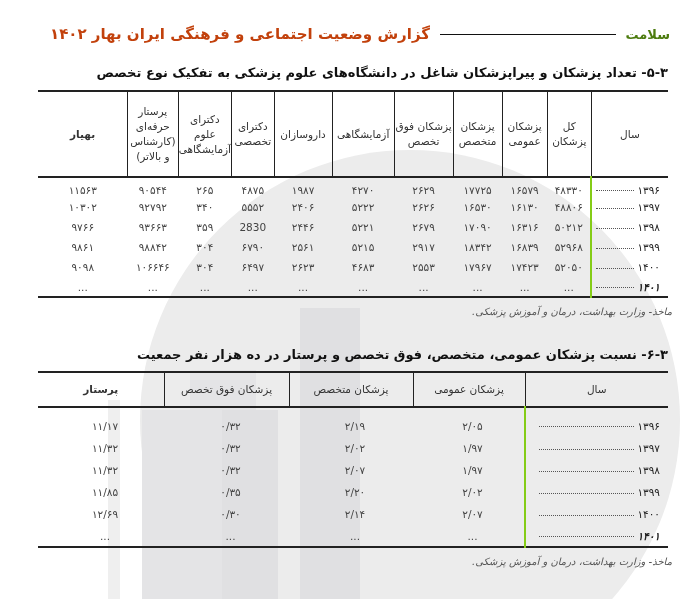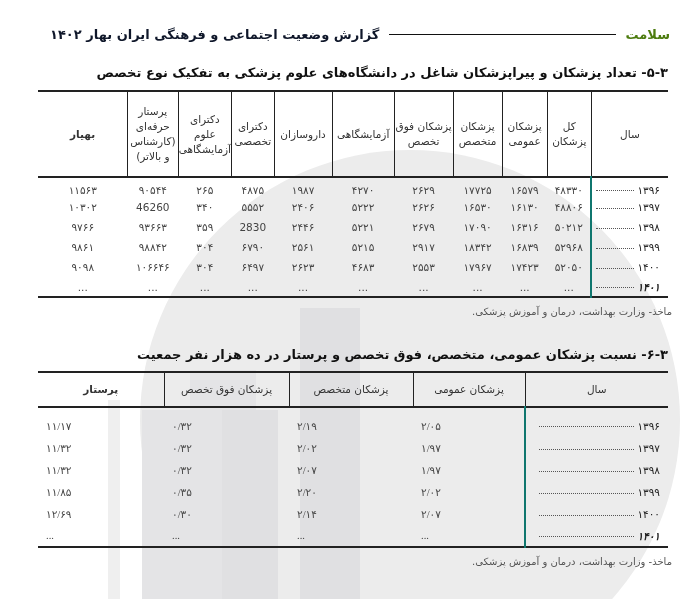--- a/index.html
+++ b/index.html
@@ -14,50 +14,50 @@
     .wm-bar4 { left: 300px; top: 308px; width: 60px; height: 291px; background: #e0e0e2; }
     .wm-bar6 { left: 142px; top: 410px; width: 56px; height: 189px; background: #e4e4e6; }
     .wm-bar7 { left: 108px; top: 400px; width: 12px; height: 199px; background: #efefef; }
 
     .layer { position: absolute; inset: 0; z-index: 1; }
 
     
     .page-header { position: absolute; top: 24px; left: 50px; width: 620px; height: 20px; direction: rtl; display: flex; align-items: center; }
     .page-header .section { font-size: 13px; font-weight: bold; color: #4d7c0f; white-space: nowrap; }
     .page-header .rule { flex: 1; height: 0; border-top: 1.5px solid #111; margin: 0 10px; }
-    .page-header .report { font-size: 13px; font-weight: bold; color: #0f172a; white-space: nowrap; }
+    .page-header .report { font-size: 15px; font-weight: bold; color: #c2410c; white-space: nowrap; }
 
     .table-title { position: absolute; direction: rtl; font-size: 13px; font-weight: bold; color: #111; white-space: nowrap; }
     .t1-title { top: 65px; right: 32px; }
     .t2-title { top: 347px; right: 32px; }
 
     table { position: absolute; border-collapse: collapse; direction: rtl; font-size: 10.5px; color: #333; }
     th { font-weight: normal; color: #333; text-align: center; line-height: 15px; border-left: 1px solid #222; vertical-align: middle; }
     th:last-child { border-left: none; font-weight: bold; }
     thead tr { border-top: 2px solid #222; border-bottom: 2px solid #222; }
     tbody tr:last-child { border-bottom: 2px solid #222; }
     td { text-align: center; color: #444; }
-    td.year { text-align: right; border-left: 2px solid #0f766e; padding-right: 8px; white-space: nowrap; }
+    td.year { text-align: right; border-left: 2px solid #84cc16; padding-right: 8px; white-space: nowrap; }
     td.year .dots { display: inline-block; border-bottom: 1px dotted #555; vertical-align: middle; margin-right: 3px; }
     td.year .y { color: #222; }
     td.year .y.bold { font-weight: bold; font-style: italic; }
 
     .t1 { top: 90px; left: 38px; width: 630px; }
     .t1 thead tr { height: 86px; }
     .t1 tbody tr { height: 20px; }
     .t1 tbody tr:first-child td { padding-top: 4px; }
 
     .t2 { top: 371px; left: 38px; width: 630px; }
     .t2 thead tr { height: 35px; }
     .t2 tbody tr { height: 22px; }
-    .t2 td.num { text-align: left; padding-left: 8px; font-family: Liberation Serif, serif; }
+    .t2 td.num { text-align: center; padding-left: 8px; }
     .t2 tbody tr:first-child { height: 30px; }
     .t2 tbody tr:first-child td { padding-top: 6px; }
 
-    .source { position: absolute; direction: rtl; font-size: 10px; color: #555; white-space: nowrap; }
+    .source { position: absolute; direction: rtl; font-size: 10px; font-style: italic; color: #555; white-space: nowrap; }
     .src1 { top: 306px; right: 28px; }
     .src2 { top: 556px; right: 28px; }
   </style>
 </head>
 <body>
 
 <div class="wm wm-arc"></div>
 <div class="wm wm-bar7"></div>
 <div class="wm wm-bar6"></div>
 <div class="wm wm-bar1"></div>
@@ -120,21 +120,21 @@
         <tr>
           <td class="year"><span class="y">۱۳۹۷</span><span class="dots" style="width: 38px;"></span></td>
           <td class="num">۴۸۸۰۶</td>
           <td class="num">۱۶۱۳۰</td>
           <td class="num">۱۶۵۳۰</td>
           <td class="num">۲۶۲۶</td>
           <td class="num">۵۲۲۲</td>
           <td class="num">۲۴۰۶</td>
           <td class="num">۵۵۵۲</td>
           <td class="num">۳۴۰</td>
-          <td class="num">46260</td>
+          <td class="num">۹۲۷۹۲</td>
           <td class="num" colspan="2">۱۰۳۰۲</td>
         </tr>
         <tr>
           <td class="year"><span class="y">۱۳۹۸</span><span class="dots" style="width: 38px;"></span></td>
           <td class="num">۵۰۲۱۲</td>
           <td class="num">۱۶۳۱۶</td>
           <td class="num">۱۷۰۹۰</td>
           <td class="num">۲۶۷۹</td>
           <td class="num">۵۲۲۱</td>
           <td class="num">۲۴۴۶</td>

